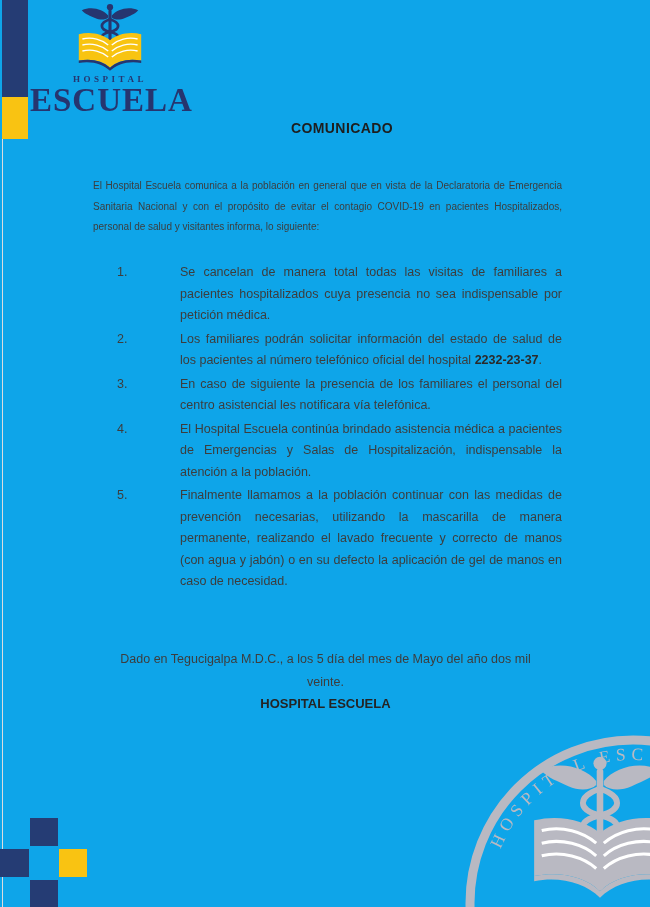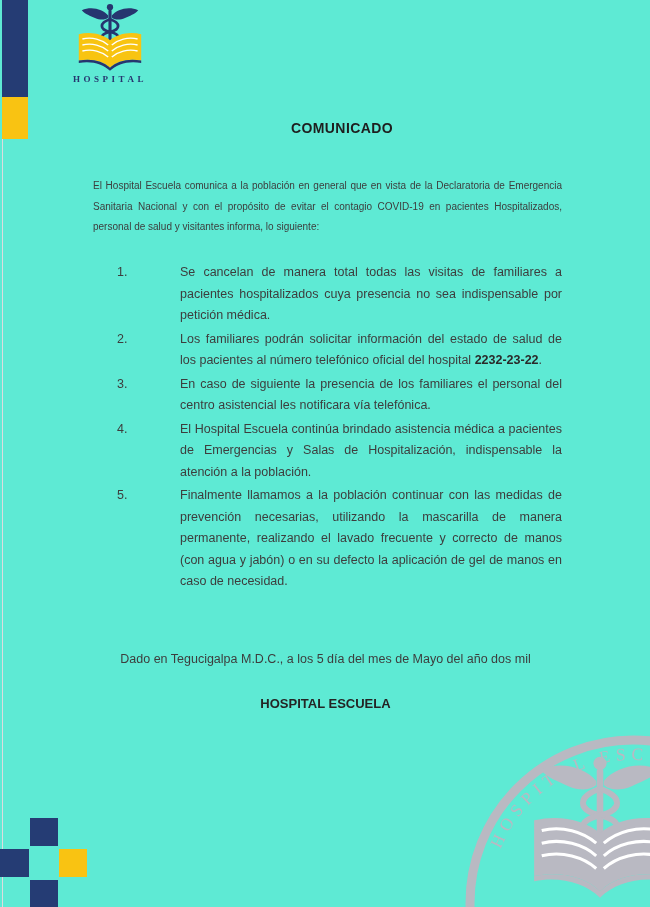--- a/index.html
+++ b/index.html
@@ -1,19 +1,19 @@
 <!DOCTYPE html>
 <html><head>
 <meta charset="utf-8">
 <style>
   html,body{margin:0;padding:0;background:#e8e8e8;}
   .page{
     position:relative;
     width:650px;height:907px;
-    background:#5eead4;
+    background:#0ea5e9;
     overflow:hidden;
     font-family:"Liberation Sans", sans-serif;
     color:#3d3d3d;
     margin:0 auto;
   }
   
   .scan-edge{position:absolute;left:2px;top:0;width:1px;height:100%;background:#dcdcde;}
 
   
   .bar-blue{position:absolute;left:2px;top:0;width:26px;height:97px;background:#253c74;}
@@ -115,50 +115,52 @@
 
   <div class="scan-edge"></div>
   <div class="bar-blue"></div>
   <div class="bar-yellow"></div>
 
   <div class="logo">
     <svg class="logo-graphic" viewBox="0 0 120 120" style="--cad:#26356f;--book:#f8c411;">
       <use href="#he-logo"></use>
     </svg>
     <div class="logo-hospital">HOSPITAL</div>
+    <div class="logo-escuela">ESCUELA</div>
   </div>
 
   <div class="doc-title">COMUNICADO</div>
 
   <div class="intro">El Hospital Escuela comunica a la población en general que en vista de la Declaratoria de Emergencia Sanitaria Nacional y con el propósito de evitar el contagio COVID-19 en pacientes Hospitalizados, personal de salud y visitantes informa, lo siguiente:</div>
 
   <div class="num-list">
     <div class="num-item">
       <span class="num">1.</span>
       <span class="itext">Se cancelan de manera total todas las visitas de familiares a pacientes hospitalizados cuya presencia no sea indispensable por petición médica.</span>
     </div>
     <div class="num-item">
       <span class="num">2.</span>
-      <span class="itext"><span>Los familiares podrán solicitar información del estado de salud de los pacientes al número telefónico oficial del hospital </span><span class="phone">2232-23-22</span><span>.</span></span>
+      <span class="itext"><span>Los familiares podrán solicitar información del estado de salud de los pacientes al número telefónico oficial del hospital </span><span class="phone">2232-23-37</span><span>.</span></span>
     </div>
     <div class="num-item">
       <span class="num">3.</span>
       <span class="itext">En caso de siguiente la presencia de los familiares el personal del centro asistencial les notificara vía telefónica.</span>
     </div>
     <div class="num-item">
       <span class="num">4.</span>
       <span class="itext">El Hospital Escuela continúa brindado asistencia médica a pacientes de Emergencias y Salas de Hospitalización, indispensable la atención a la población.</span>
     </div>
     <div class="num-item">
       <span class="num">5.</span>
       <span class="itext">Finalmente llamamos a la población continuar con las medidas de prevención necesarias, utilizando la mascarilla de manera permanente, realizando el lavado frecuente y correcto de manos (con agua y jabón) o en su defecto la aplicación de gel de manos en caso de necesidad.</span>
     </div>
   </div>
 
   <div class="footer-line f-date1">Dado en Tegucigalpa M.D.C., a los 5 día del mes de Mayo del año dos mil</div>
+  <div class="footer-line f-date2">veinte.</div>
   <div class="footer-line f-org">HOSPITAL ESCUELA</div>
 
   <div class="sq sq-b1"></div>
   <div class="sq sq-b2"></div>
   <div class="sq sq-y"></div>
   <div class="sq sq-b3"></div>
 
   <svg class="watermark" viewBox="0 0 650 907">
     <defs>
       <path id="wmarc" d="M 490 903 A 143 143 0 0 1 776 903"></path>

